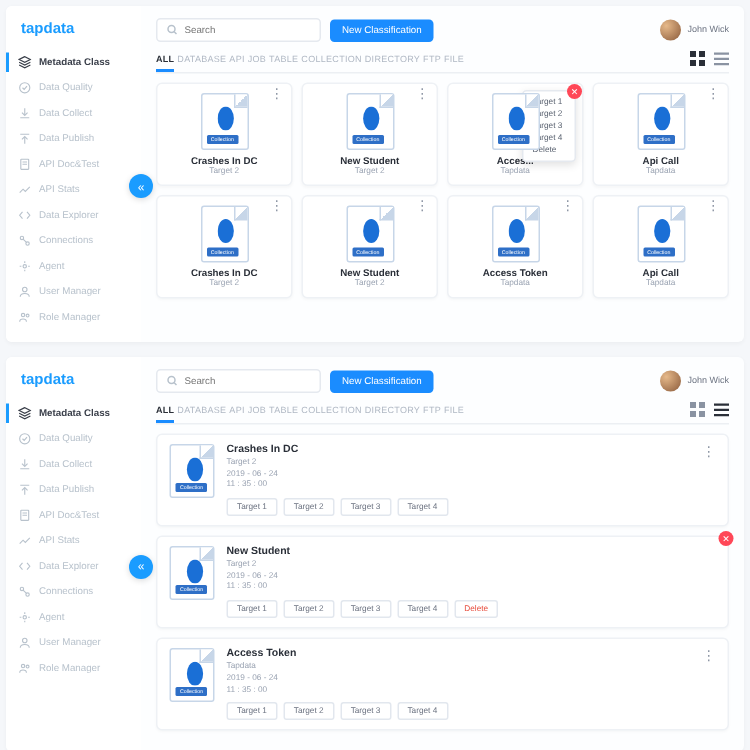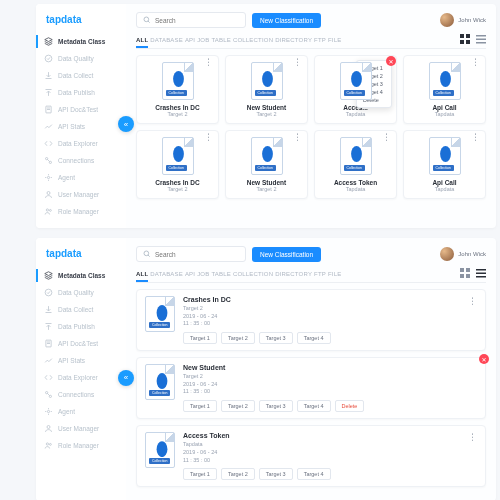--- a/index.html
+++ b/index.html
@@ -1,17 +1,17 @@
 <!DOCTYPE html>
 <html><head>
 <meta charset="utf-8">
 <style>
   * { box-sizing: border-box; margin: 0; padding: 0; }
   body { font-family: -apple-system, BlinkMacSystemFont, "Segoe UI", Arial, sans-serif; background: #f5f7fa; font-size: 7px; color: #333; }
-  .app { width: 500px; padding-left: 32px; }
+  .app { width: 500px; }
   .variant { background: #fdfeff; border-radius: 4px; margin: 4px 4px 10px 4px; display: flex; box-shadow: 0 1px 3px rgba(0,0,0,0.04); overflow: hidden; }
   .sidebar { width: 90px; padding: 8px 0; position: relative; background: #fff; }
   .logo { color: #1a9cff; font-weight: 700; font-size: 10px; padding: 2px 10px 8px 10px; }
   .nav-item { display: flex; align-items: center; gap: 5px; padding: 4px 8px; color: #b8c2cc; cursor: pointer; position: relative; }
   .nav-item.active { color: #3a3f4a; font-weight: 600; }
   .nav-item.active::before { content:''; position:absolute; left:0; top:2px; bottom:2px; width:2px; background:#1a9cff; }
   .nav-icon { width: 9px; height: 9px; display:flex; align-items:center; justify-content:center; }
   .nav-item span.lbl { font-size: 6.5px; }
   .collapse-btn { position:absolute; right:-8px; top:50%; width:16px; height:16px; border-radius:50%; background:#1a9cff; color:#fff; display:flex; align-items:center; justify-content:center; font-size:8px; cursor:pointer; box-shadow:0 1px 4px rgba(0,0,0,0.15);}
   .main { flex:1; padding: 8px 10px; }

